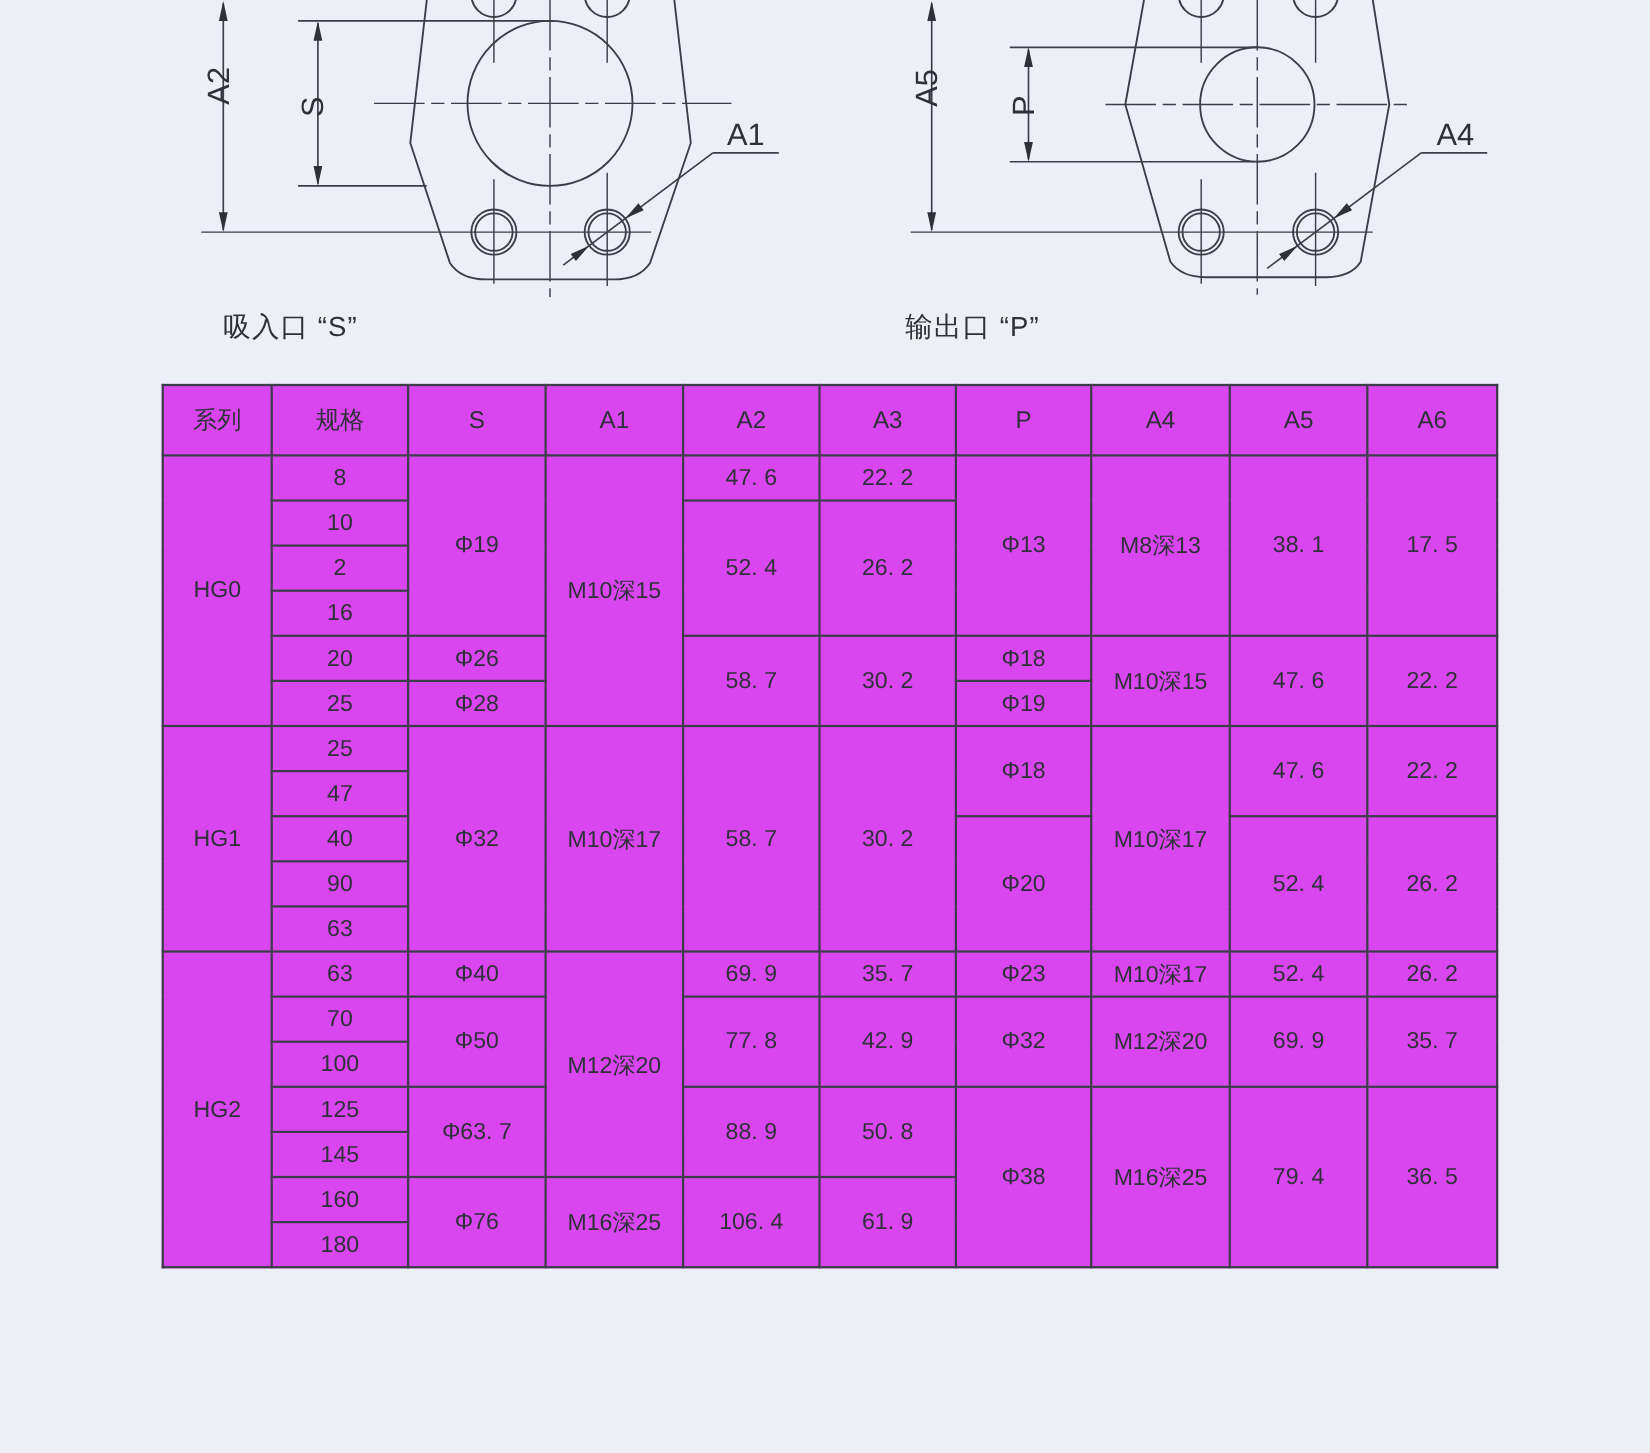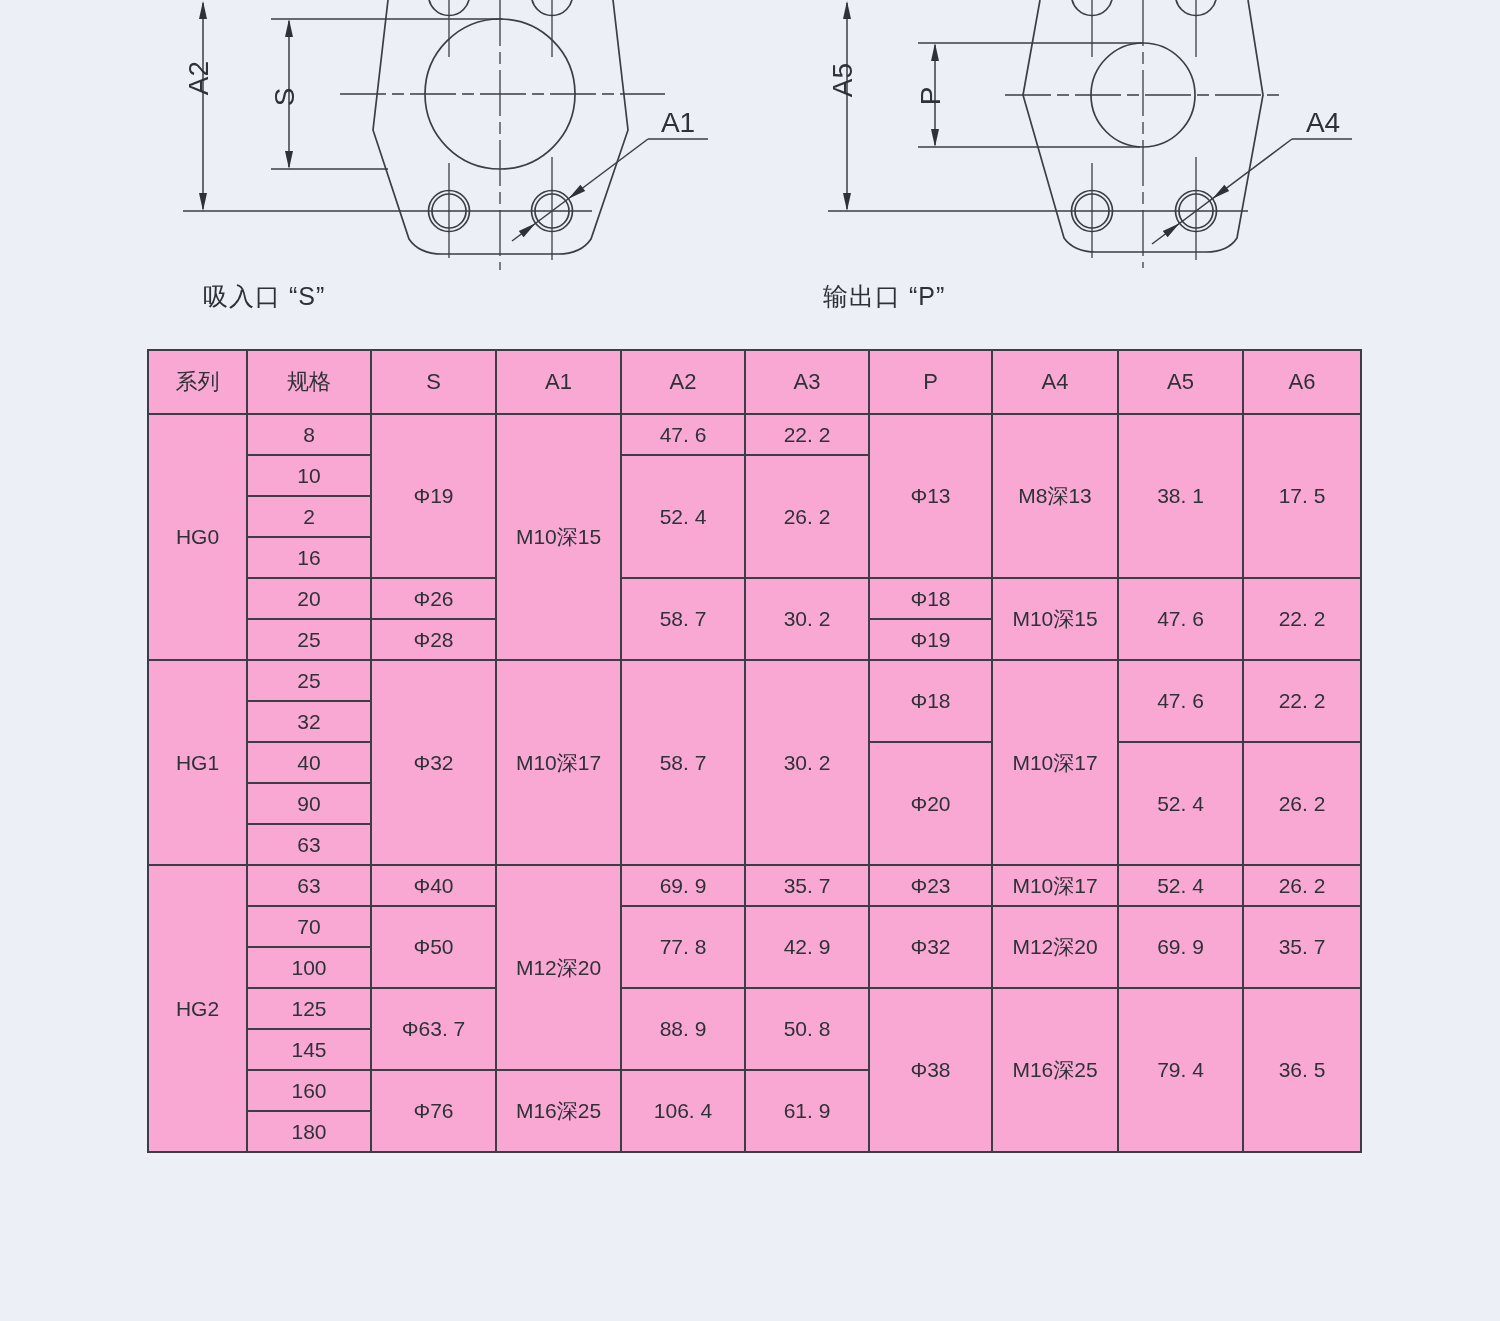--- a/index.html
+++ b/index.html
@@ -18,21 +18,21 @@
   .arr{fill:#2e3138;stroke:none;}
   .dimtext{font-family:"Liberation Sans","DejaVu Sans",sans-serif;font-size:28px;fill:#2e3138;}
   .caption{
     position:absolute;top:280px;font-size:25px;color:#2e3138;letter-spacing:1px;
   }
   #caption-left{left:175px;margin-left:28px;}
   #caption-right{left:823px;text-align:right;}
   table.dims{
     position:absolute;left:147px;top:349px;
     width:1213px;border-collapse:collapse;table-layout:fixed;
-    background:#f9a8d4;
+    background:#d946ef;
   }
   table.dims th, table.dims td{
     border:2px solid #3b3e46;text-align:center;vertical-align:middle;
     padding:0;white-space:nowrap;overflow:hidden;
   }
   table.dims thead tr{height:64px;}
   table.dims tbody tr{height:41px;}
   table.dims th{font-size:22px;font-weight:normal;}
   table.dims td{font-size:21px;}
 </style>
@@ -197,21 +197,21 @@
           <td rowspan="5">Φ32</td>
           <td rowspan="5">M10深17</td>
           <td rowspan="5">58. 7</td>
           <td rowspan="5">30. 2</td>
           <td rowspan="2">Φ18</td>
           <td rowspan="5">M10深17</td>
           <td rowspan="2">47. 6</td>
           <td rowspan="2">22. 2</td>
         </tr>
         <tr>
-          <td>32</td>
+          <td>47</td>
         </tr>
         <tr>
           <td>40</td>
           <td rowspan="3">Φ20</td>
           <td rowspan="3">52. 4</td>
           <td rowspan="3">26. 2</td>
         </tr>
         <tr>
           <td>90</td>
         </tr>

